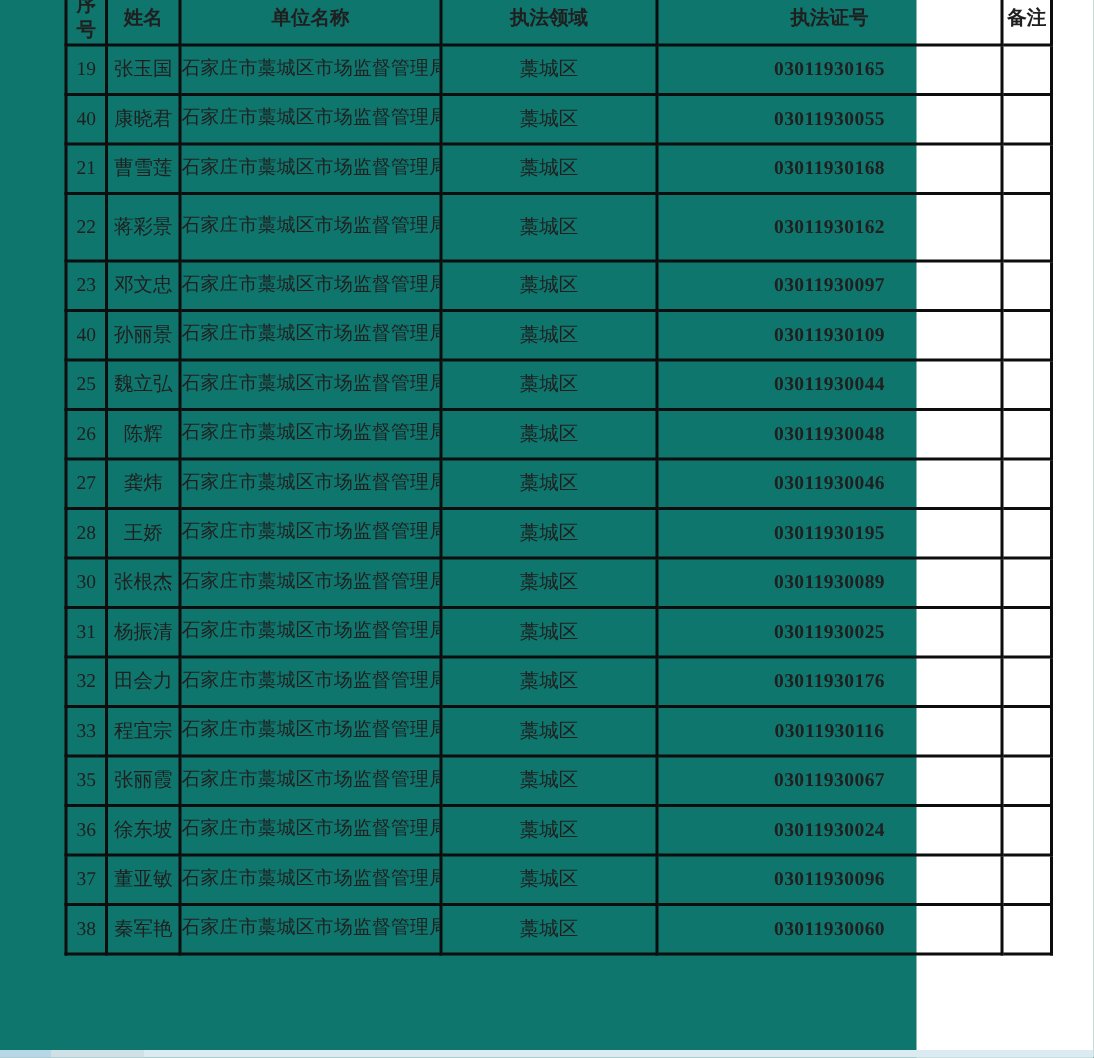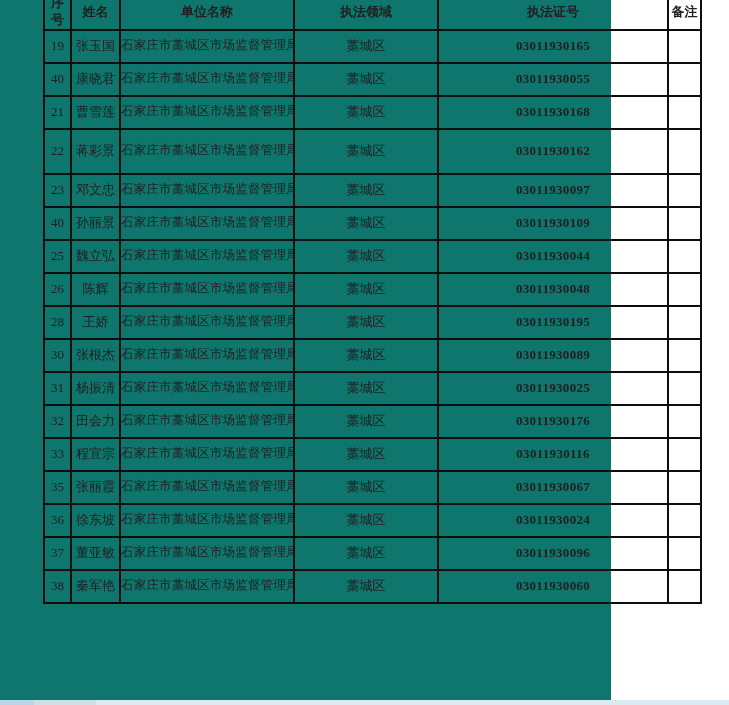--- a/index.html
+++ b/index.html
@@ -176,20 +176,28 @@
 
   <tr>
     <td>26</td>
     <td>陈辉</td>
     <td class="unit-cell">石家庄市藁城区市场监督管理局</td>
     <td>藁城区</td>
     <td class="cert-cell">03011930048</td>
     <td></td>
   </tr>
 
+  <tr>
+    <td>27</td>
+    <td>龚炜</td>
+    <td class="unit-cell">石家庄市藁城区市场监督管理局</td>
+    <td>藁城区</td>
+    <td class="cert-cell">03011930046</td>
+    <td></td>
+  </tr>
 
   <tr>
     <td>28</td>
     <td>王娇</td>
     <td class="unit-cell">石家庄市藁城区市场监督管理局</td>
     <td>藁城区</td>
     <td class="cert-cell">03011930195</td>
     <td></td>
   </tr>
 

